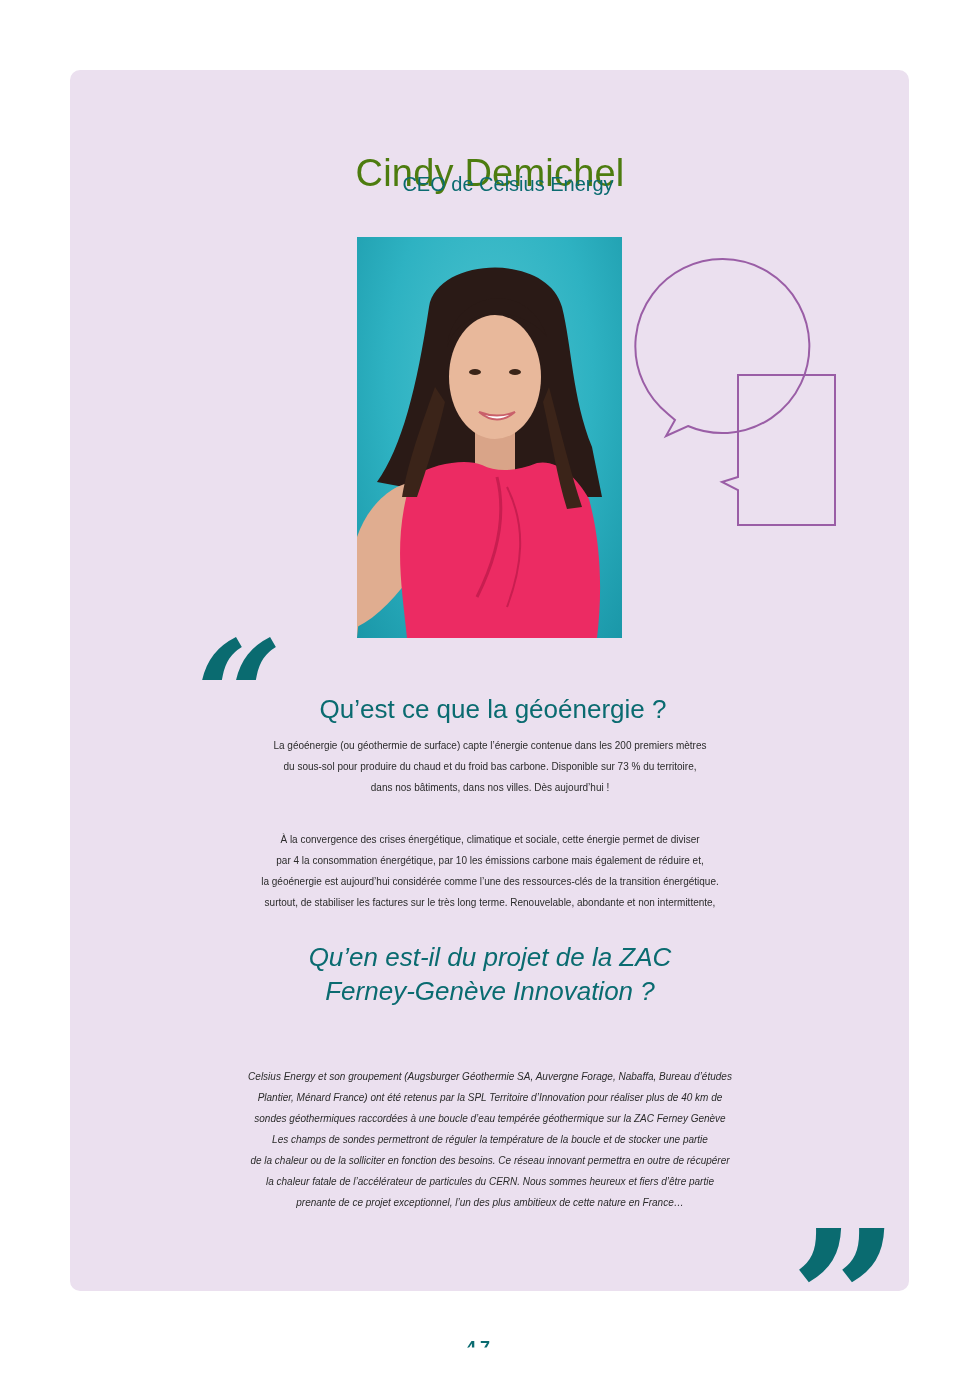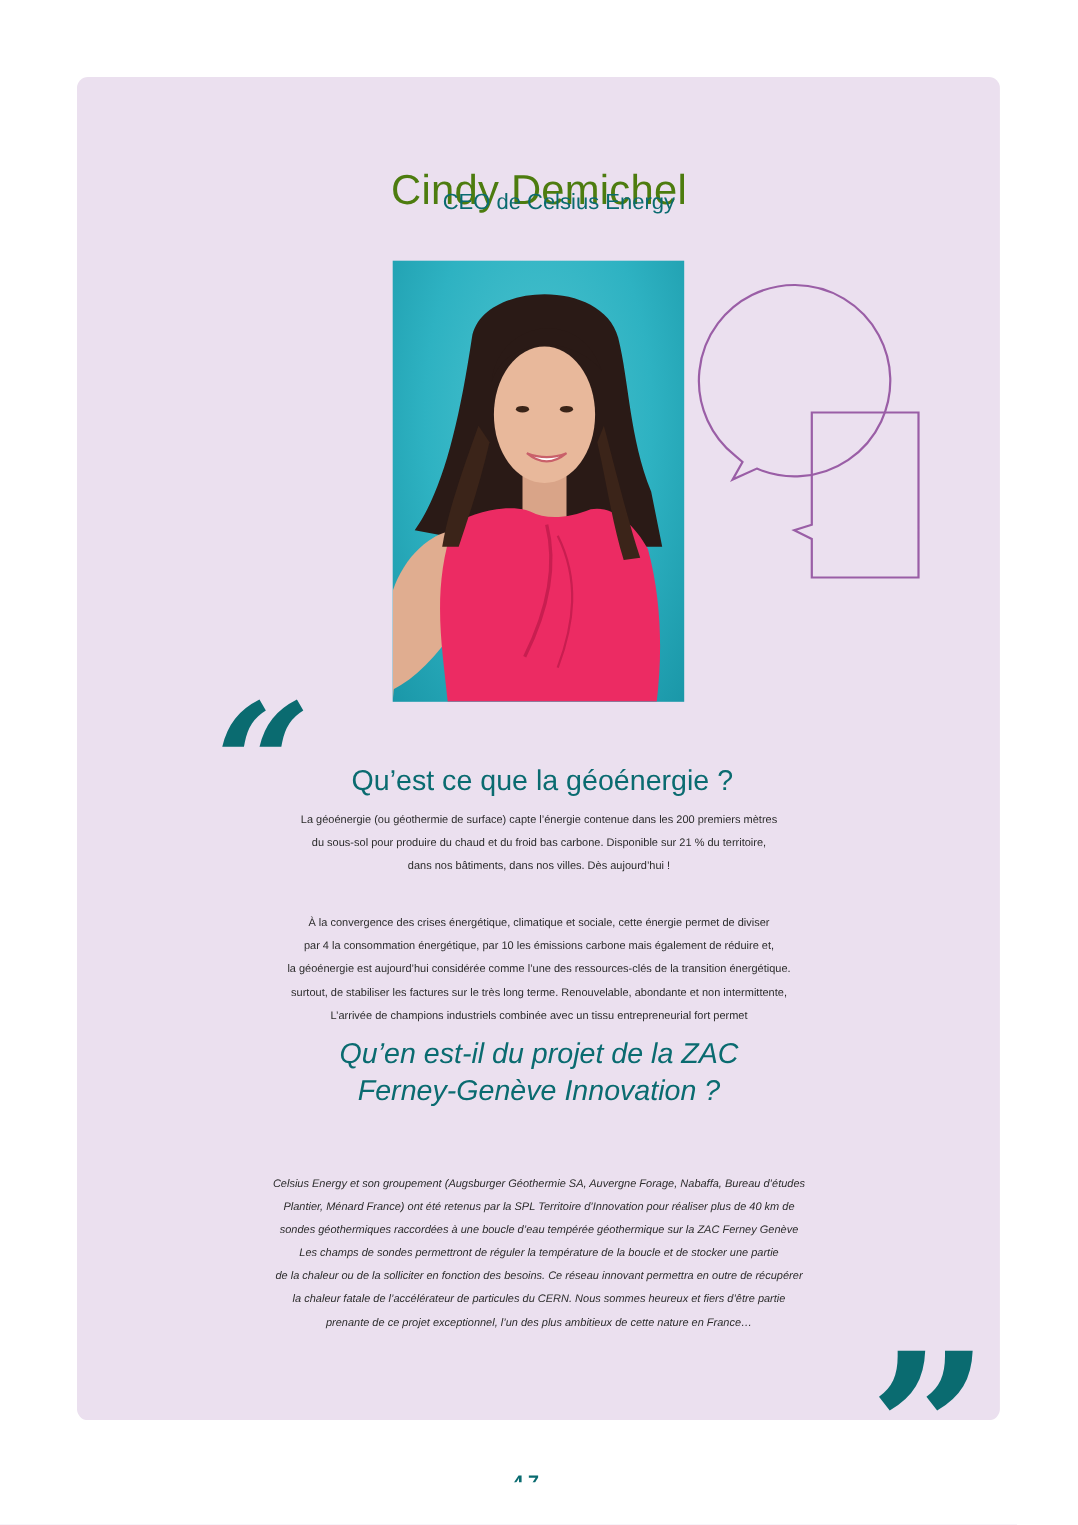--- a/index.html
+++ b/index.html
@@ -130,30 +130,29 @@
   <path d="M38 164 A87 87 0 1 1 58 176 L36 186 L45 170 Z" fill="none" stroke="#9a5ea6" stroke-width="2"></path>
   <path d="M108 125 L205 125 L205 275 L108 275 L108 240 L92 232 L108 227 Z" fill="none" stroke="#9a5ea6" stroke-width="2"></path>
 </svg>
 
 <div class="quote-open">“</div>
 
 <div class="h2 q1">Qu’est ce que la géoénergie ?</div>
 
 <div class="para p1">
   <span class="ln">La géoénergie (ou géothermie de surface) capte l’énergie contenue dans les 200 premiers mètres</span>
-  <span class="ln">du sous-sol pour produire du chaud et du froid bas carbone. Disponible sur 21 % du territoire,</span>
+  <span class="ln">du sous-sol pour produire du chaud et du froid bas carbone. Disponible sur 73 % du territoire,</span>
   <span class="ln">dans nos bâtiments, dans nos villes. Dès aujourd’hui !</span>
 </div>
 
 <div class="para p2">
   <span class="ln">À la convergence des crises énergétique, climatique et sociale, cette énergie permet de diviser</span>
   <span class="ln">par 4 la consommation énergétique, par 10 les émissions carbone mais également de réduire et,</span>
   <span class="ln">la géoénergie est aujourd’hui considérée comme l’une des ressources-clés de la transition énergétique.</span>
   <span class="ln">surtout, de stabiliser les factures sur le très long terme. Renouvelable, abondante et non intermittente,</span>
-  <span class="ln">L’arrivée de champions industriels combinée avec un tissu entrepreneurial fort permet</span>
 </div>
 
 <div class="h2 q2">
   <div>Qu’en est-il du projet de la ZAC</div>
   <div>Ferney-Genève Innovation ?</div>
 </div>
 
 <div class="para p3">
   <span class="ln">Celsius Energy et son groupement (Augsburger Géothermie SA, Auvergne Forage, Nabaffa, Bureau d’études</span>
   <span class="ln">Plantier, Ménard France) ont été retenus par la SPL Territoire d’Innovation pour réaliser plus de 40 km de</span>

